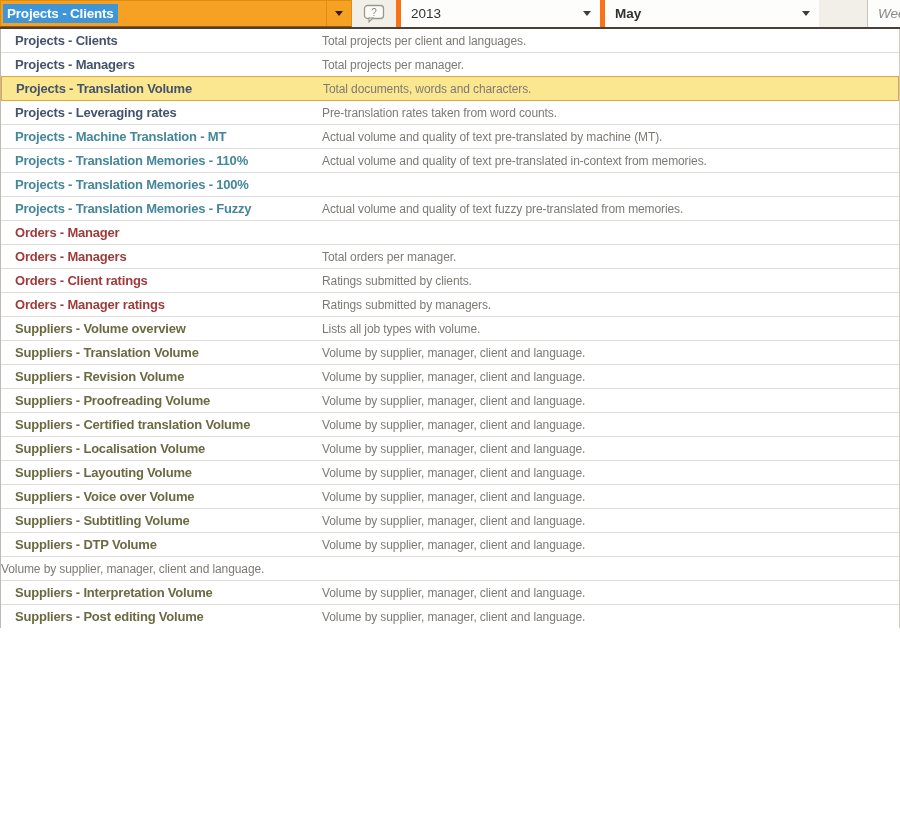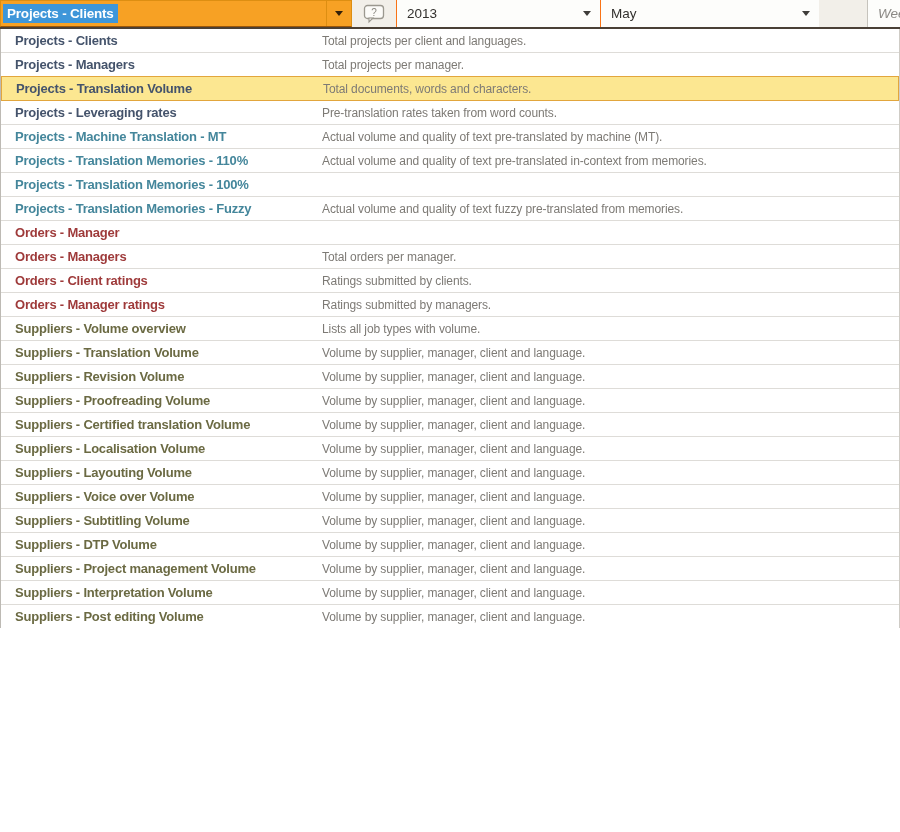--- a/index.html
+++ b/index.html
@@ -14,24 +14,24 @@
                   border:1px solid #DD8E12; border-bottom-color:#9C5708;
                   display:flex; align-items:stretch; }
   .report-value { margin:3px 0 3px 2px; padding:0 4px; display:flex; align-items:center;
                   background:var(--sel-blue); color:#fff; font-weight:bold;
                   font-size:13.5px; letter-spacing:-0.2px; white-space:nowrap; }
   .report-arrow-btn { margin-left:auto; width:25px; border-left:1px solid #DD8E12;
                       display:flex; align-items:center; justify-content:center; }
   .tri-dark { width:0; height:0; border-left:4.5px solid transparent;
               border-right:4.5px solid transparent; border-top:5.5px solid #33200A; }
   .help-area { width:44px; flex:0 0 44px; display:flex; align-items:center; justify-content:center; }
-  .combo-white { background:#FDFDFB; border-left:1px solid #f97316; display:flex;
+  .combo-white { background:#FDFDFB; border-left:5px solid #f97316; display:flex;
                  align-items:center; padding-left:10px; font-size:13.5px; color:#33312E; }
   .combo-year  { width:204px; flex:0 0 204px; }
-  .combo-month { width:219px; flex:0 0 219px; }
+  .combo-month { width:219px; flex:0 0 219px;font-weight:bold; }
   .combo-arrow { margin-left:auto; margin-right:9px; width:0; height:0;
                  border-left:4.5px solid transparent; border-right:4.5px solid transparent;
                  border-top:5px solid #3F3D3A; }
   .weeks { flex:1; background:#FDFDFB; border-left:1px solid #C6C3BC;
            display:flex; align-items:center; padding-left:10px;
            font-style:italic; font-size:13.5px; color:#8C8A86;margin-left:48px; }
 
   
   .list { flex:1; display:flex; flex-direction:column; background:#fff;
           border-left:1px solid #BDBAB4; border-right:1px solid #CFCCC6; }
@@ -169,21 +169,20 @@
       </div>
       <div class="row cat-suppliers">
         <div class="name">Suppliers - Subtitling Volume</div>
         <div class="desc">Volume by supplier, manager, client and language.</div>
       </div>
       <div class="row cat-suppliers">
         <div class="name">Suppliers - DTP Volume</div>
         <div class="desc">Volume by supplier, manager, client and language.</div>
       </div>
       <div class="row cat-suppliers">
-        <div class="name">Suppliers - Project management Volume</div>
         <div class="desc">Volume by supplier, manager, client and language.</div>
       </div>
       <div class="row cat-suppliers">
         <div class="name">Suppliers - Interpretation Volume</div>
         <div class="desc">Volume by supplier, manager, client and language.</div>
       </div>
       <div class="row cat-suppliers">
         <div class="name">Suppliers - Post editing Volume</div>
         <div class="desc">Volume by supplier, manager, client and language.</div>
       </div>

